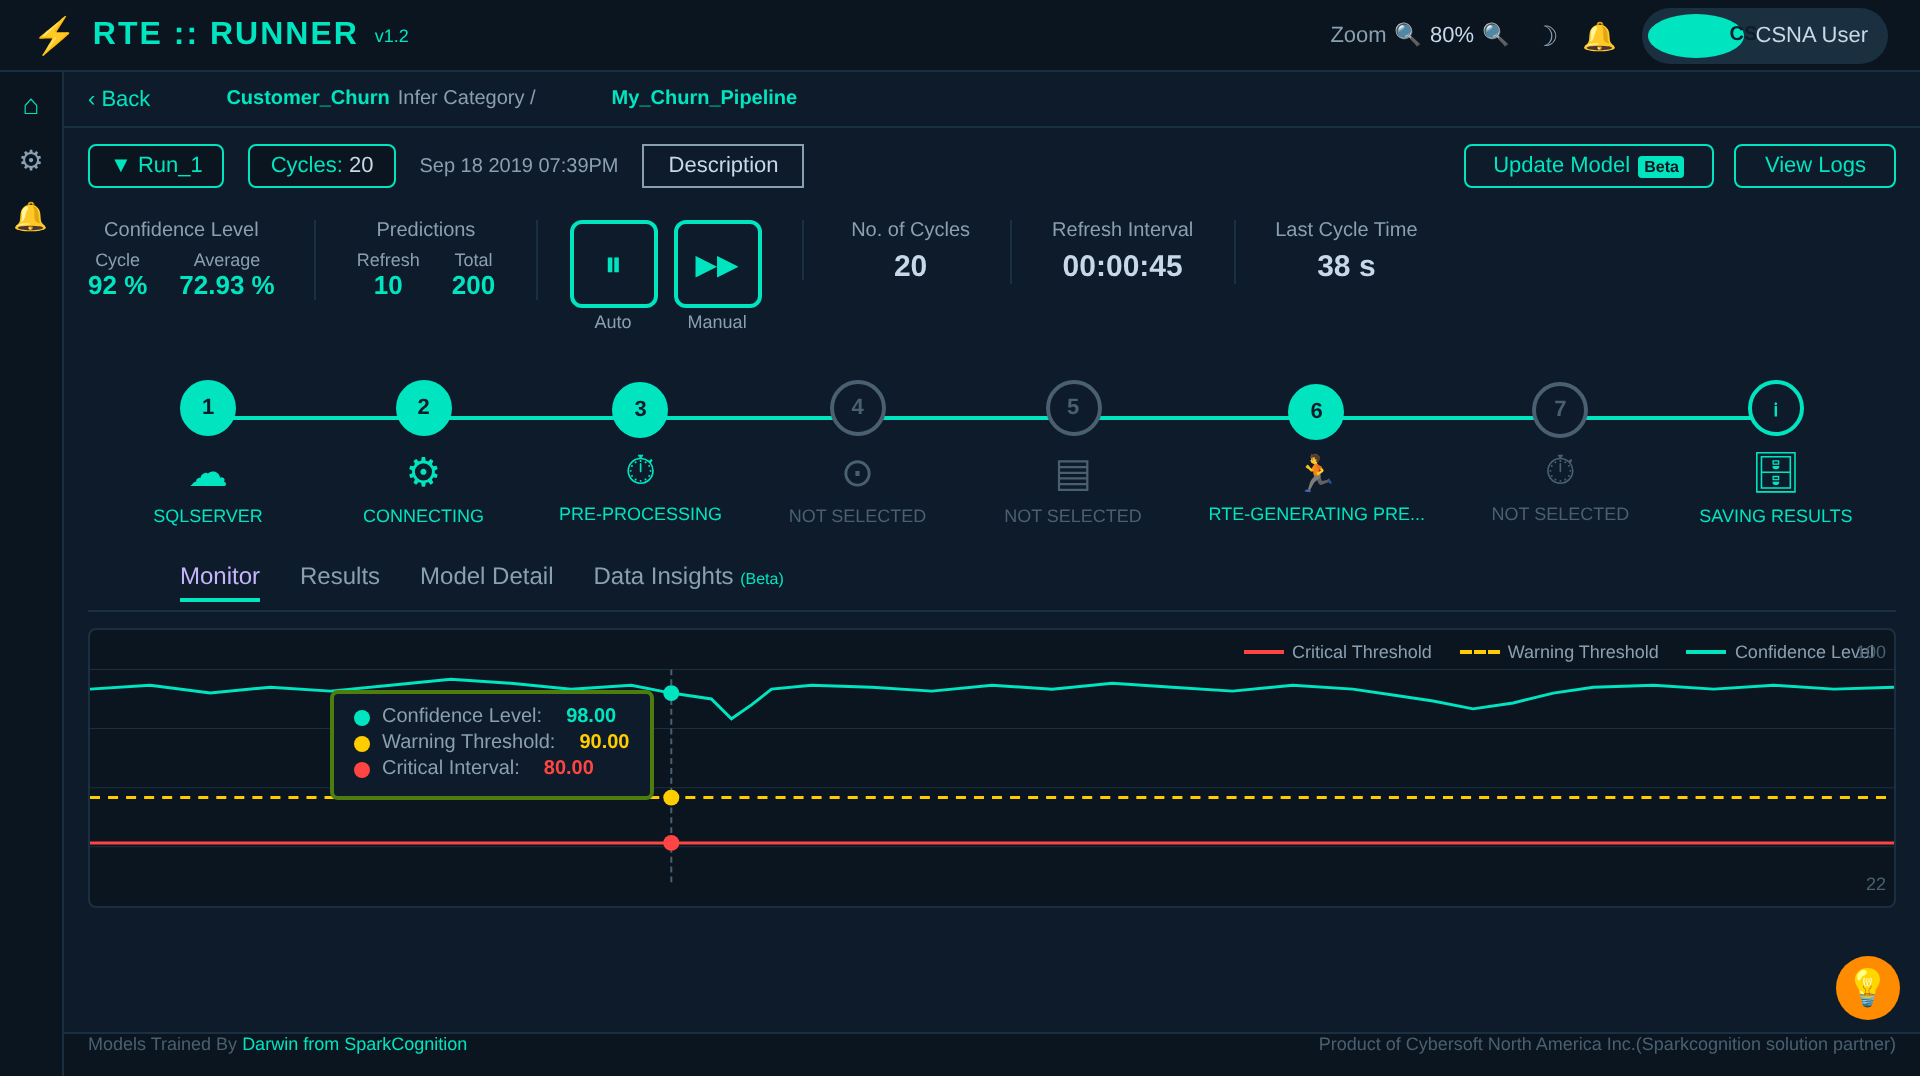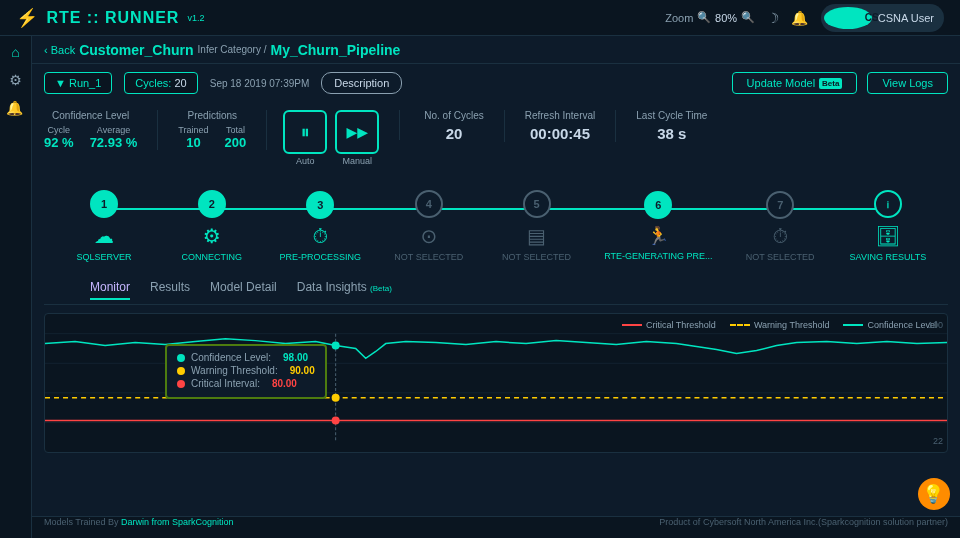--- a/index.html
+++ b/index.html
@@ -68,21 +68,21 @@
     .breadcrumb-bar {
       background: #0d1b2a;
       height: 28px;
       display: flex;
       align-items: center;
       padding: 0 12px;
       gap: 4px;
       border-bottom: 1px solid #1a3040;
     }
     .back-btn { color: #00e5c0; font-size: 11px; cursor: pointer; }
-    .breadcrumb-current { color: #00e5c0; font-size: 14px; font-weight: bold; }
+    .breadcrumb-current { color: #00e5c0; font-size: 10px; font-weight: bold; margin-left: 34px; }
     .infer-cat { color: #8aa0b0; font-size: 10px; }
 
     
     .content {
       padding: 8px 12px;
       height: 474px;
       overflow: hidden;
     }
 
     
@@ -110,21 +110,21 @@
       border-radius: 4px;
       padding: 4px 10px;
       color: #c8d8e8;
       font-size: 11px;
     }
     .cycles-label { color: #00e5c0; }
     .run-date { color: #8aa0b0; font-size: 10px; }
     .desc-btn {
       background: transparent;
       border: 1px solid #8aa0b0;
-      border-radius: 10px;
+      border-radius: 0;
       padding: 4px 12px;
       color: #c8d8e8;
       font-size: 11px;
       cursor: pointer;
     }
     .run-bar-right { margin-left: auto; display: flex; gap: 10px; }
     .action-btn {
       background: transparent;
       border: 1px solid #00e5c0;
       border-radius: 4px;
@@ -408,21 +408,21 @@
           <div class="stat-item">
             <div class="stat-label">Average</div>
             <div class="stat-value">72.93 %</div>
           </div>
         </div>
       </div>
       <div class="stat-group">
         <div class="stat-title">Predictions</div>
         <div class="stat-row">
           <div class="stat-item">
-            <div class="stat-label">Trained</div>
+            <div class="stat-label">Refresh</div>
             <div class="stat-value">10</div>
           </div>
           <div class="stat-item">
             <div class="stat-label">Total</div>
             <div class="stat-value">200</div>
           </div>
         </div>
       </div>
 
       <div style="display:flex; gap:8px; margin: 0 16px; align-items:center;">

